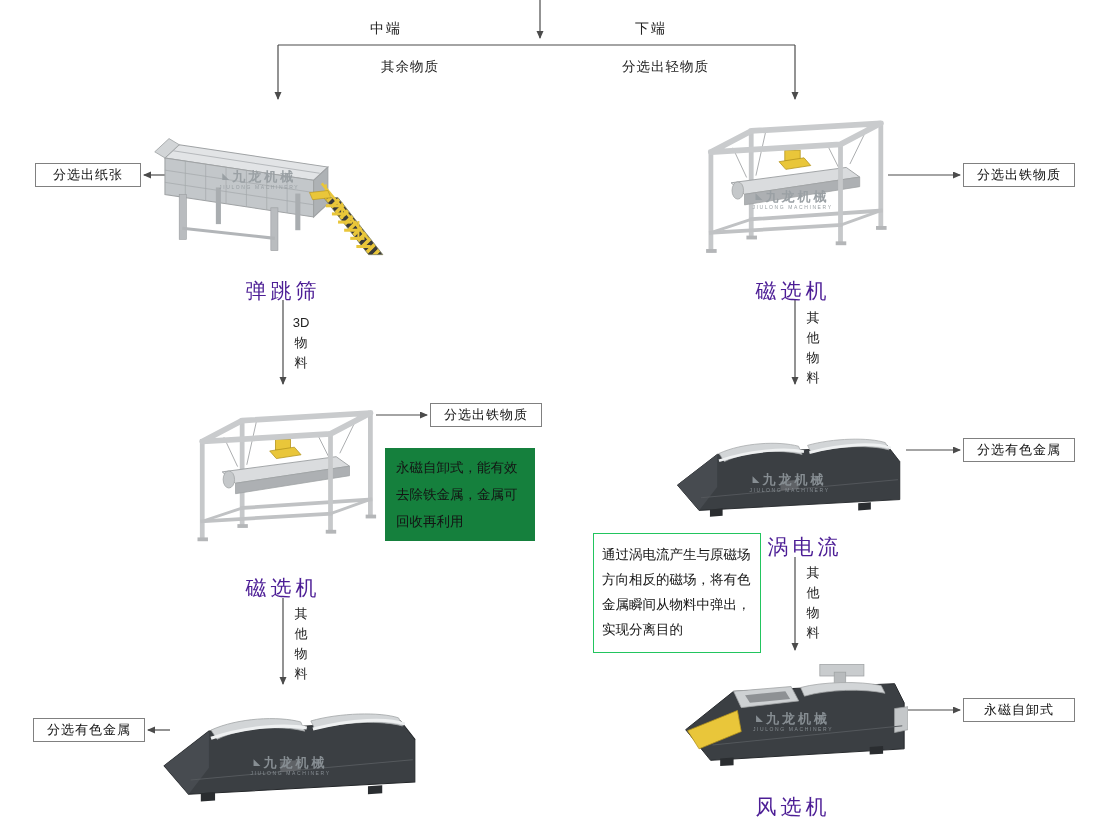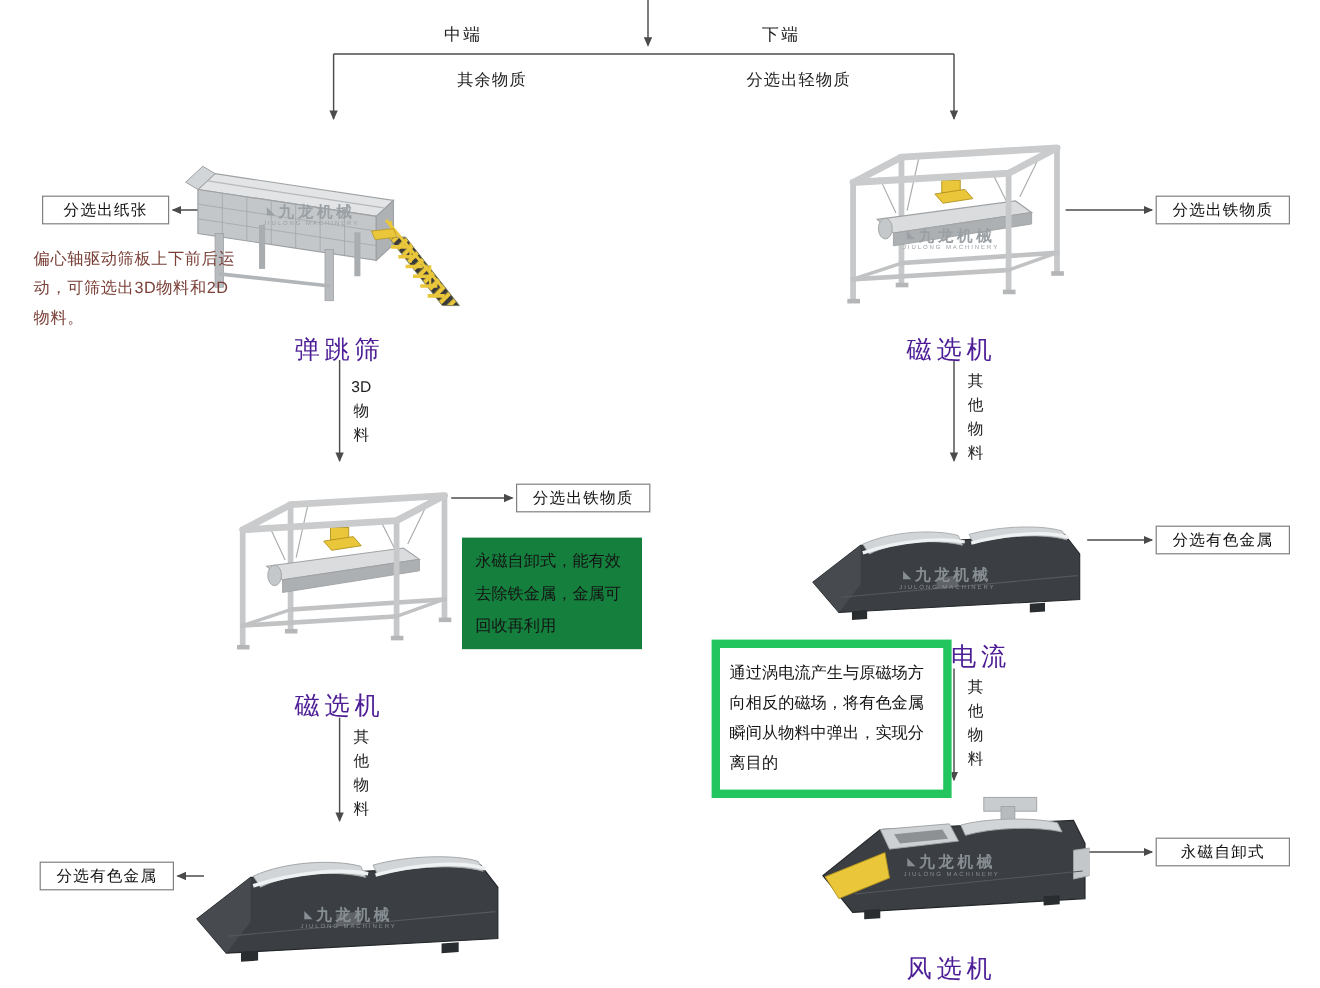--- a/index.html
+++ b/index.html
@@ -9,21 +9,21 @@
   .abs{position:absolute}
   .connectors{position:absolute;left:0;top:0;z-index:1;pointer-events:none}
   .toplbl{font-size:14px;color:#222;letter-spacing:2px;z-index:3}
   .flowlbl{font-size:13.5px;color:#222;letter-spacing:1px;text-align:center;z-index:3}
   .outbox{border:1px solid #808080;background:#fff;font-size:13px;color:#111;
           text-align:center;height:24px;line-height:22px;letter-spacing:1px;z-index:3}
   .machname{font-size:21px;color:#4c1d95;letter-spacing:4px;text-align:center;z-index:3}
   .vlabel{font-size:13px;color:#222;text-align:center;white-space:pre-line;line-height:1.55;z-index:3;width:26px}
   .desc{font-size:13.5px;color:#7a4038;line-height:1.8;letter-spacing:.5px;width:172px;z-index:3}
   .note-y{background:#15803d;color:#141414;font-size:13.5px;line-height:2.0;padding:6px 11px;width:150px;z-index:3}
-  .note-w{background:#fff;border:7px solid #22c55e;color:#141414;font-size:13.5px;line-height:1.85;padding:9px 8px;width:200px;z-index:3}
+  .note-w{background:#fff;border:1px solid #22c55e;color:#141414;font-size:13.5px;line-height:1.85;padding:9px 8px;width:168px;z-index:3}
   .machine{position:absolute;z-index:2}
   .machine svg{width:100%;height:100%;display:block}
   .wm{position:absolute;left:50%;top:46%;transform:translate(-50%,-50%);text-align:center;
       pointer-events:none;display:flex;flex-direction:column;align-items:center;line-height:1.1}
   .wm .row{display:flex;align-items:center;gap:3px}
   .wm .mark{font-size:9px;font-style:normal}
   .wm .cn{font-size:13px;letter-spacing:3px;font-weight:bold}
   .wm .en{font-size:5px;letter-spacing:1.6px;margin-top:1px}
   .wm.on-light .cn,.wm.on-light .en,.wm.on-light .mark{color:#9aa0a4}
   .wm.on-dark .cn,.wm.on-dark .en,.wm.on-dark .mark{color:#878e93}
@@ -102,21 +102,20 @@
       <span class="row">
           <i class="mark">◣</i>
       <span class="cn">九龙机械</span>
         </span>
       <span class="en">JIULONG MACHINERY</span>
     </div>
   </div>
 
   <div class="abs outbox" style="left:35px;top:163px;width:106px">分选出纸张</div>
 
-  <div class="abs desc" style="left:28px;top:204px">偏心轴驱动筛板上下前后运动，可筛选出3D物料和2D物料。</div>
 
   <div class="abs machname" style="left:233px;top:277px;width:100px">弹跳筛</div>
 
   <div class="abs vlabel" style="left:288px;top:313px">3D
 物
 料</div>
 
   <div class="machine" style="left:188px;top:388px;width:190px;height:182px">
     <svg viewBox="0 0 200 175">
       <g stroke-linecap="square">

